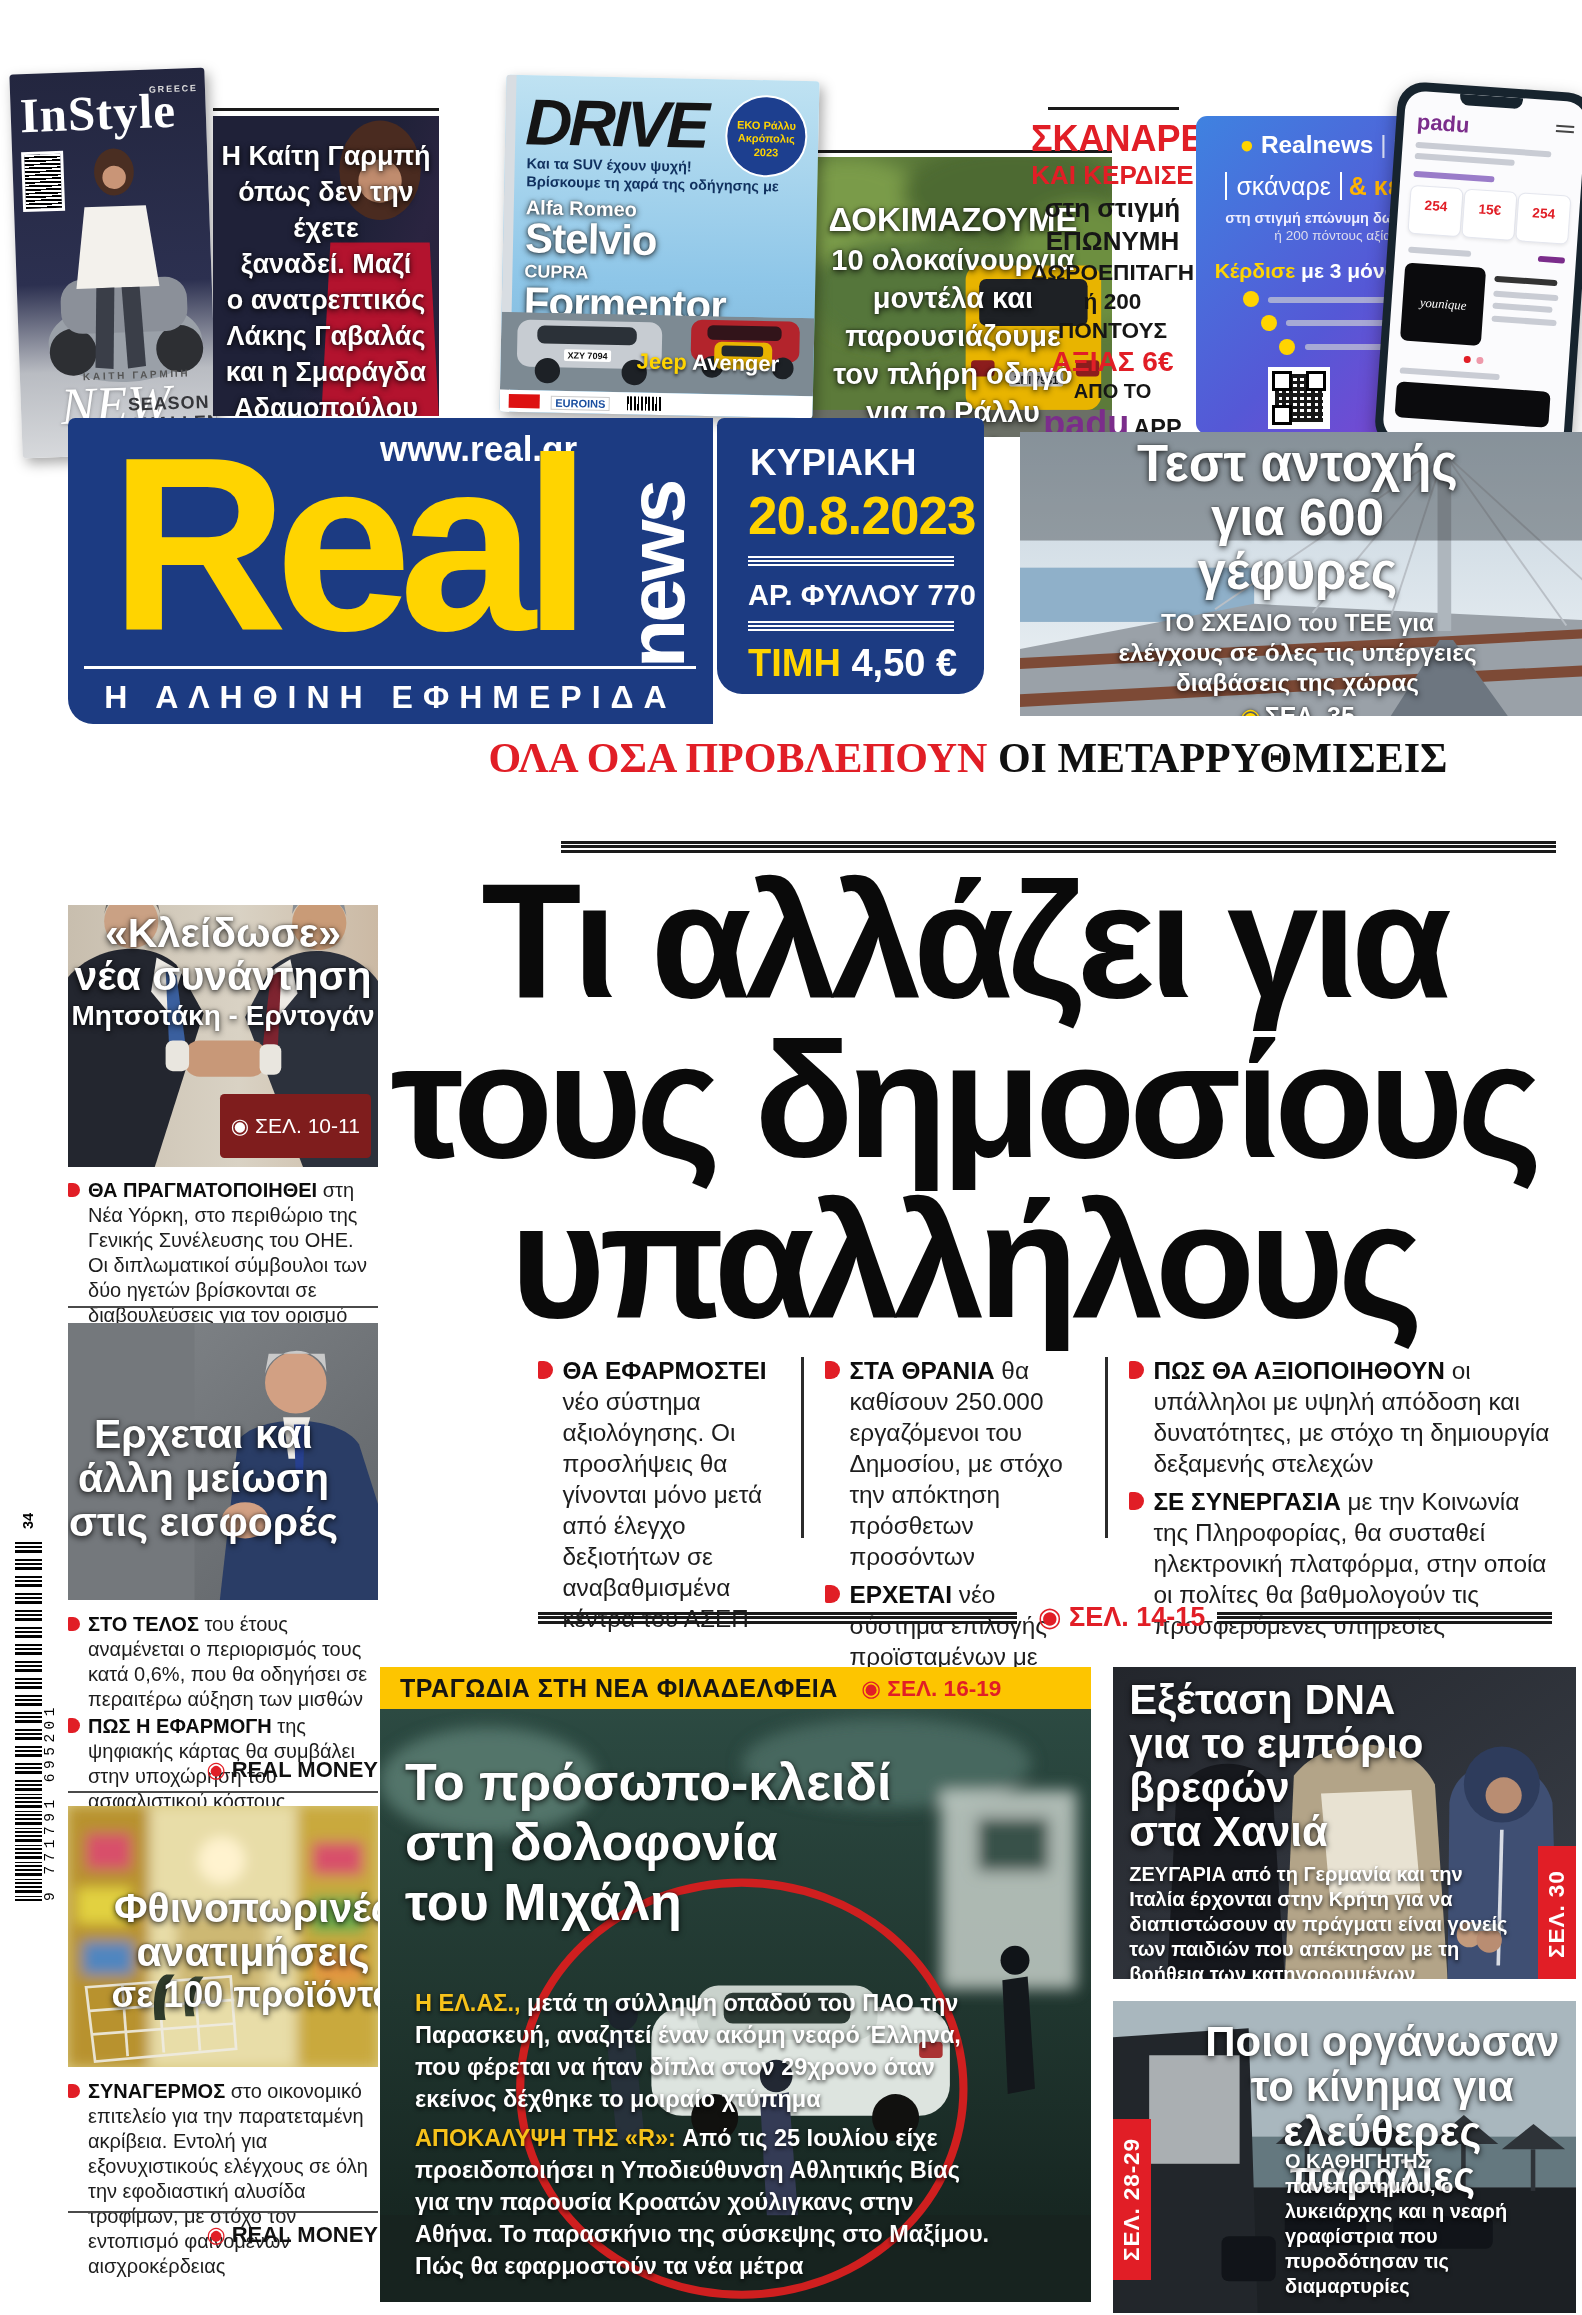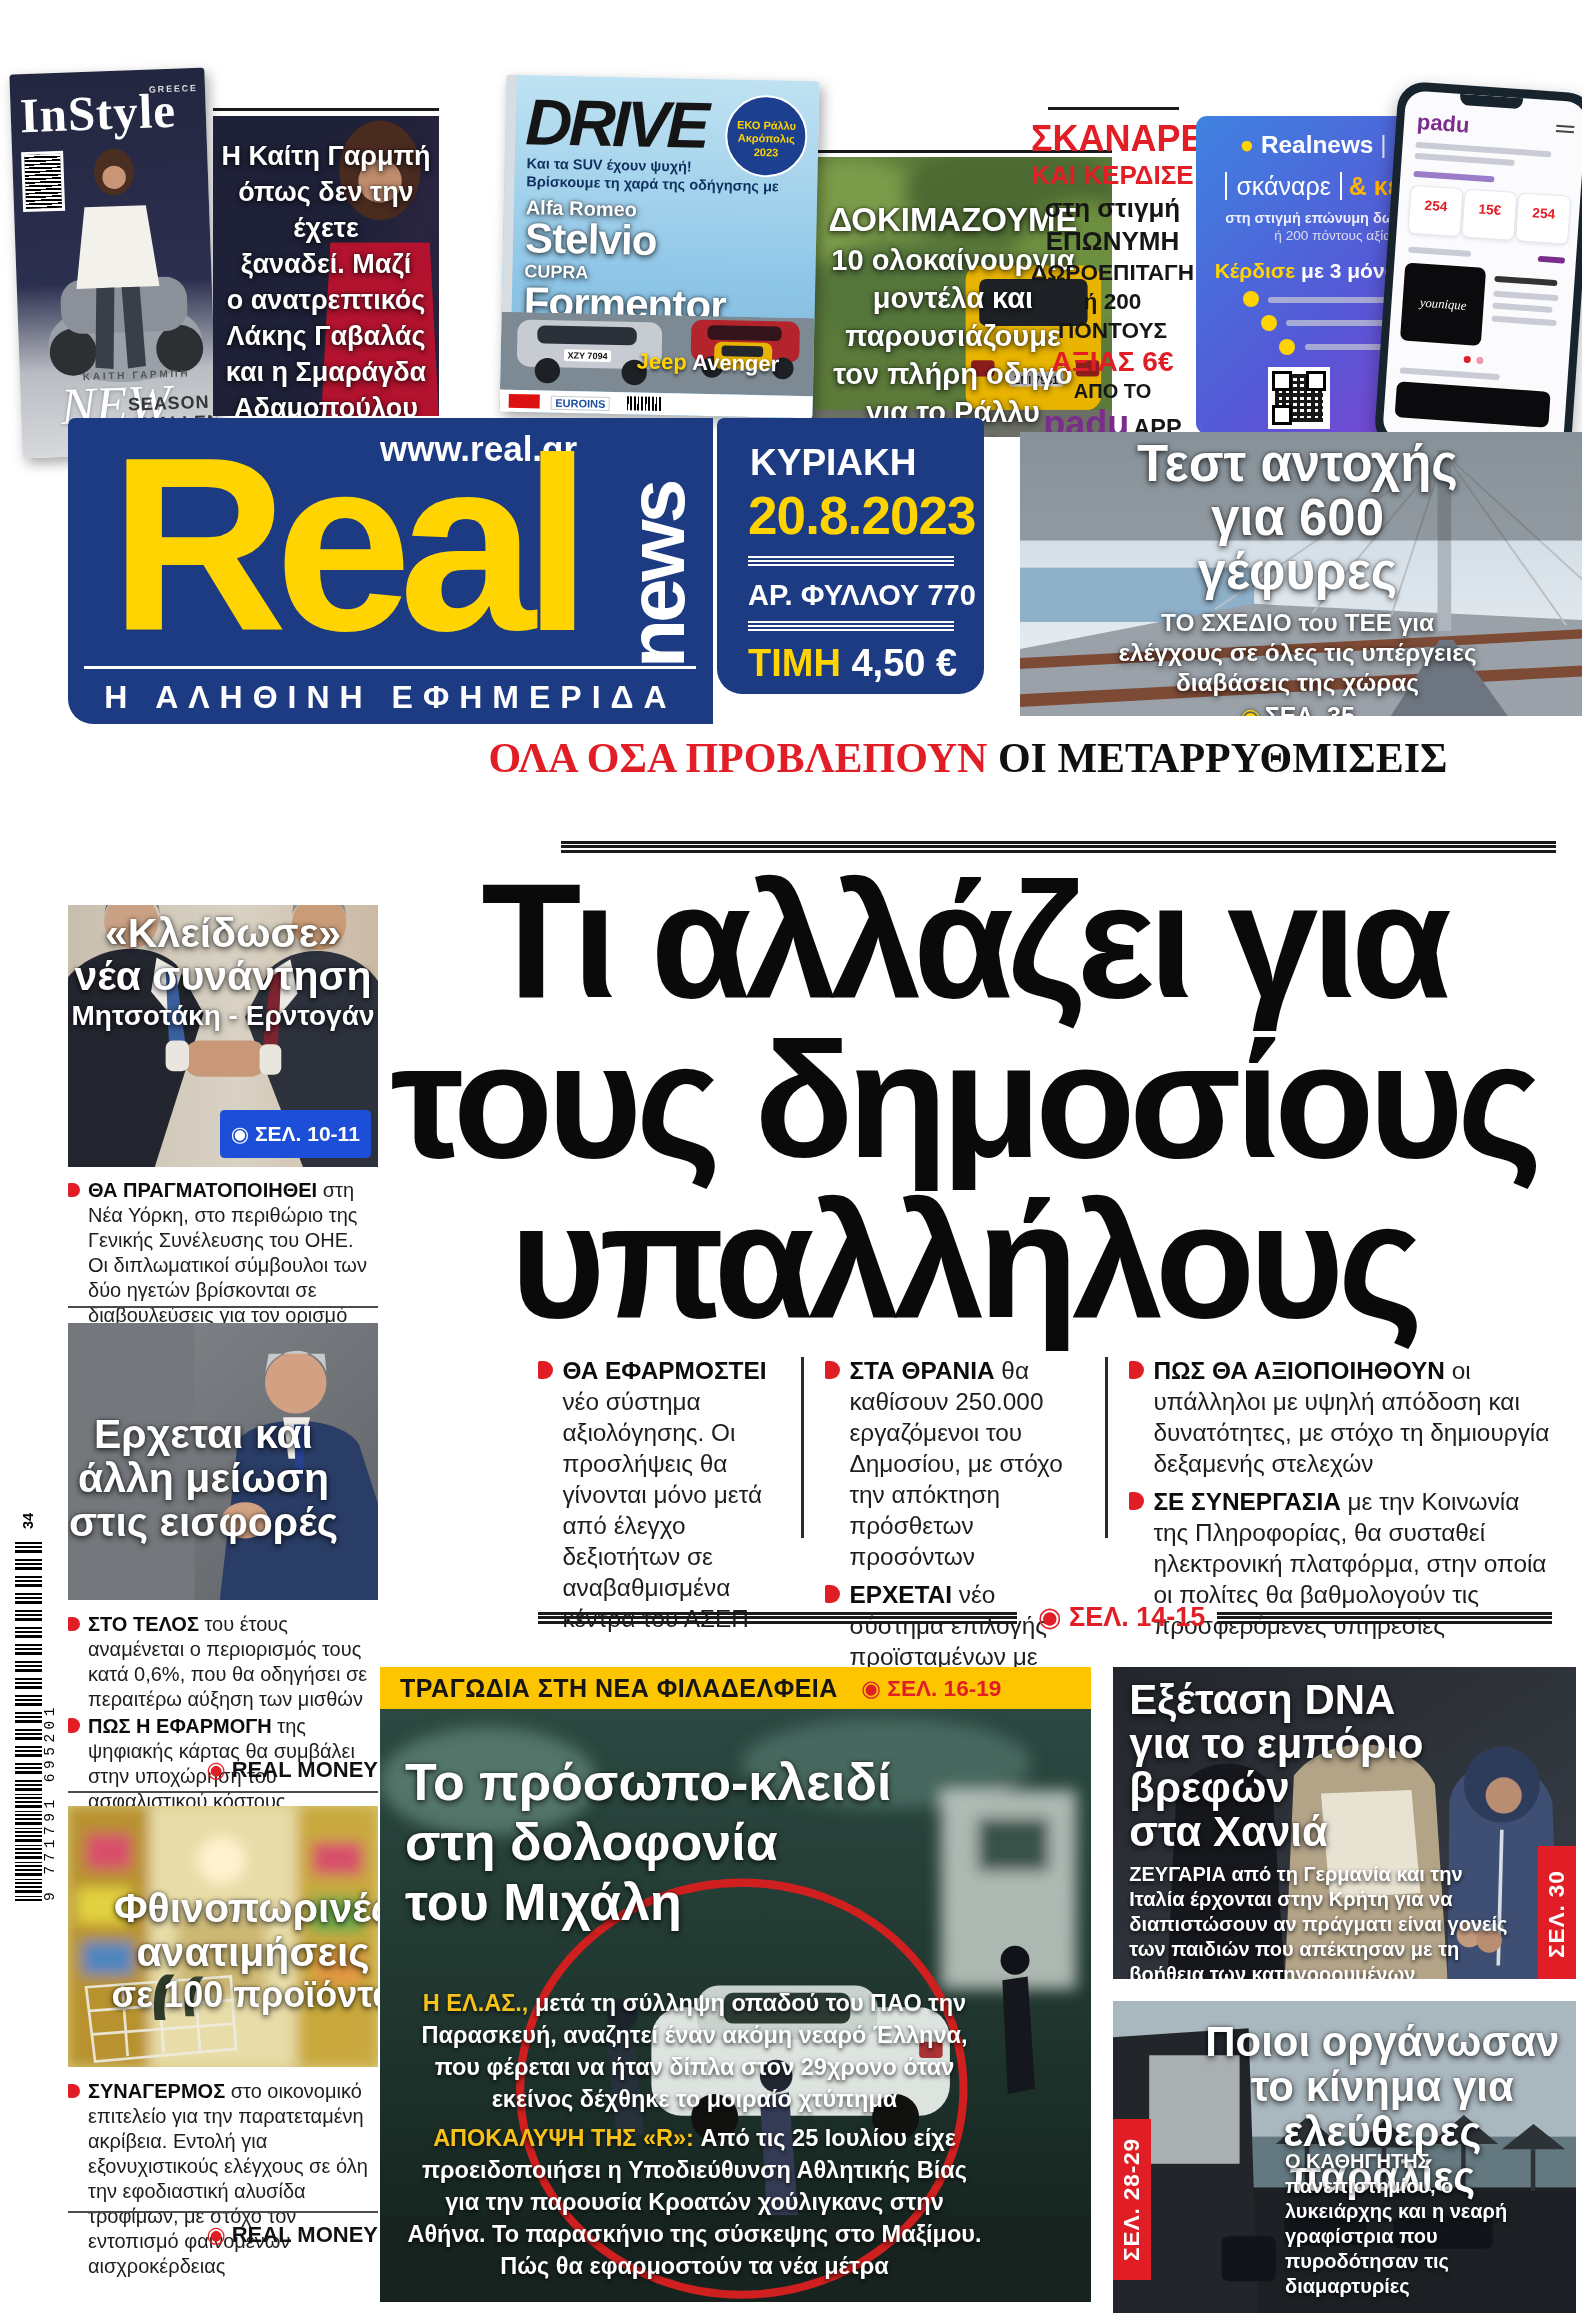--- a/index.html
+++ b/index.html
@@ -32,21 +32,21 @@
   
   .vline{position:absolute;width:2.7px;background:#2b2b2b;}
   
   #main-headline div{font-size:164px;line-height:160px;font-weight:bold;letter-spacing:-6.3px;color:#0a0a0a;text-align:center;}
   
   #kicker{font-family:"Liberation Serif","DejaVu Serif",serif;font-weight:bold;text-align:center;}
   #kicker .k1{font-size:42px;line-height:47px;color:#101010;}
   #kicker .kred{color:#e11e26;}
   
   .ph-h{font-weight:bold;color:#fff;text-align:center;text-shadow:0 1.8px 6.3px rgba(0,0,0,.75),0 0 2.7px rgba(0,0,0,.45);}
-  .badge{position:absolute;background:#1d4ed8;color:#fff;font-weight:bold;font-size:21px;padding:12px 11px;border-radius:4.5px;}
+  .badge{position:absolute;background:#7f1d1d;color:#fff;font-weight:normal;font-size:21px;padding:20px 11px;border-radius:4.5px;}
   
   .mbody{margin:0 0 7.2px 0;font-size:23.5px;line-height:32px;font-weight:bold;color:#fff;text-shadow:0 1.8px 4.5px rgba(0,0,0,.8);}
   .ylead{color:#f6c21a;}
   
   .rsbody{font-size:20px;line-height:25px;font-weight:bold;color:#fff;text-shadow:0 1.8px 4.5px rgba(0,0,0,.8);}
   
   #barcode{transform:rotate(-90deg);transform-origin:left top;width:362px;}
   #barcode .bars{height:27px;background:repeating-linear-gradient(90deg,#000 0 1.8px,#fff 1.8px 4.5px,#000 4.5px 5.4px,#fff 5.4px 8.1px,#000 8.1px 11px,#fff 11px 12.7px,#000 12.7px 15.4px,#fff 15.4px 17px);}
   #barcode .digits{font-family:"Liberation Mono","DejaVu Sans Mono",monospace;font-size:14.5px;letter-spacing:4.5px;color:#000;}
   
@@ -548,21 +548,21 @@
       <path d="M688,300 L716,296 L724,420 L694,426 Z" fill="#14181c"></path>
       <circle cx="702" cy="278" r="16" fill="#101418"></circle>
       <rect x="0" y="560" width="786" height="96" fill="#17231f"></rect>
       <ellipse cx="400" cy="420" rx="245" ry="228" fill="none" stroke="#cf1f1f" stroke-width="9"></ellipse>
     </svg>
     <div class="ov" style="left:25px;top:43px;width:507px;">
       <div class="ph-h" style="font-size:52px;line-height:60px;text-align:left;">Το πρόσωπο-κλειδί</div>
       <div class="ph-h" style="font-size:52px;line-height:60px;text-align:left;">στη δολοφονία</div>
       <div class="ph-h" style="font-size:52px;line-height:60px;text-align:left;">του Μιχάλη</div>
     </div>
-    <div class="ov" style="left:25px;bottom:12.7px;width:579px;text-align:center;">
+    <div class="ov" style="left:35px;bottom:12.7px;width:579px;">
       <p class="mbody">
         <span class="ylead">Η ΕΛ.ΑΣ.,</span>
         <span>μετά τη σύλληψη οπαδού του ΠΑΟ την Παρασκευή, αναζητεί έναν ακόμη νεαρό Έλληνα, που φέρεται να ήταν δίπλα στον 29χρονο όταν εκείνος δέχθηκε το μοιραίο χτύπημα</span>
       </p>
       <p class="mbody">
         <span class="ylead">ΑΠΟΚΑΛΥΨΗ ΤΗΣ «R»:</span>
         <span>Από τις 25 Ιουλίου είχε προειδοποιήσει η Υποδιεύθυνση Αθλητικής Βίας για την παρουσία Κροατών χούλιγκανς στην Αθήνα. Το παρασκήνιο της σύσκεψης στο Μαξίμου. Πώς θα εφαρμοστούν τα νέα μέτρα</span>
       </p>
     </div>
   </div>

